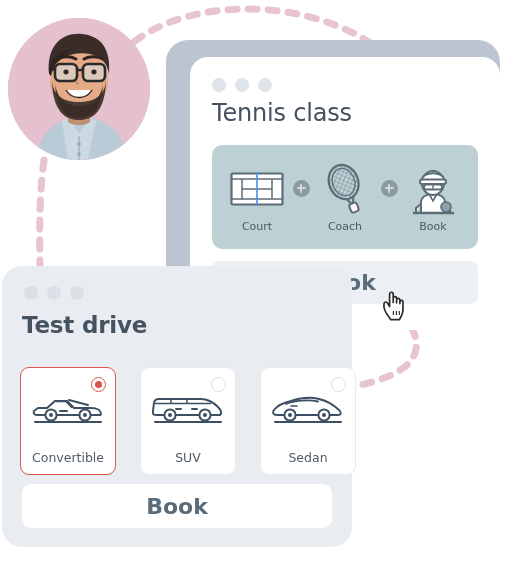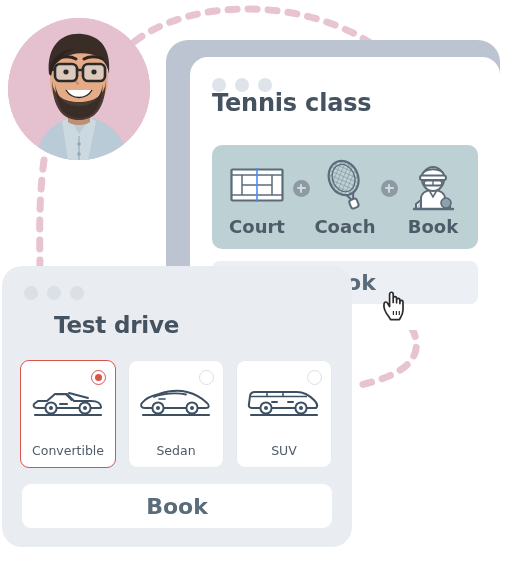--- a/index.html
+++ b/index.html
@@ -50,23 +50,23 @@
   }
   .dot {
     width: 14px; height: 14px;
     border-radius: 50%;
     background: #dfe3ea;
   }
   .tennis-card .dots { left: 22px; top: 21px; }
 
   .tennis-title {
     position: absolute;
-    left: 22px; top: 32px;
+    left: 22px; top: 42px;
     font-size: 24px;
-    font-weight: bold;
+    font-weight: normal;
     color: #45525f;
     letter-spacing: -0.2px;
   }
 
   .tennis-panel {
     position: absolute;
     left: 22px; top: 88px;
     width: 266px; height: 104px;
     background: #bdd1d4;
     border-radius: 10px;
@@ -88,23 +88,22 @@
     width: 66px;
   }
   .item-icon {
     height: 56px;
     display: flex;
     align-items: center;
     justify-content: center;
   }
   .item-label {
     margin-top: 3px;
-    font-size: 18px;
+    font-size: 11px;
     color: #4e5b68;
-    font-weight: bold;
   }
   .plus {
     width: 17px; height: 17px;
     border-radius: 50%;
     background: #8d9aa3;
     position: relative;
     flex: none;
     margin-bottom: 18px;
   }
   .plus::before, .plus::after {
@@ -150,28 +149,27 @@
   .test-backdrop .dots { left: 22px; top: 20px; }
   .test-backdrop .dot { background: #dbe0e7; }
 
   .test-title {
     position: absolute;
     left: 20px; top: 46px;
     font-size: 23px;
     font-weight: bold;
     color: #45525f;
     letter-spacing: -0.2px;
-    margin-left: 32px;
   }
 
   .options {
     position: absolute;
-    left: 18px; top: 94px;
-    display: flex;
-    gap: 12px;
+    left: 18px; top: 101px;
+    display: flex;
+    gap: 24px;
   }
   .option {
     position: relative;
     width: 96px; height: 108px;
     background: #ffffff;
     border: 1px solid #e6eaee;
     border-radius: 9px;
     box-sizing: border-box;
     display: flex;
     flex-direction: column;
@@ -380,38 +378,20 @@
               <path d="M 40 11 L 59 16" fill="none" stroke="#3d4f63" stroke-width="2" stroke-linecap="round"></path>
               <rect x="30" y="21" width="9" height="2" rx="1" fill="#3d4f63"></rect>
               <circle cx="22" cy="26" r="5.6" fill="#ffffff" stroke="#3d4f63" stroke-width="2"></circle>
               <circle cx="22" cy="26" r="2" fill="#3d4f63"></circle>
               <circle cx="56" cy="26" r="5.6" fill="#ffffff" stroke="#3d4f63" stroke-width="2"></circle>
               <circle cx="56" cy="26" r="2" fill="#3d4f63"></circle>
               <line x1="6" y1="33" x2="72" y2="33" stroke="#3d4f63" stroke-width="2.2" stroke-linecap="round"></line>
             </svg>
           </div>
           <div class="option-label">Convertible</div>
-        </div>
-
-        <div class="option">
-          <span class="radio"></span>
-          <div class="car-icon">
-            <svg width="78" height="40" viewBox="0 0 78 40">
-              <path d="M 8 26 C 4 26 3 23 5 21 C 8 17 13 14 22 12 C 31 9 42 8 50 10
-                       C 58 12 66 17 70 21 C 73 23.5 72 26 69 26 Z" fill="#ffffff" stroke="#3d4f63" stroke-width="2" stroke-linejoin="round"></path>
-              <path d="M 17 15 C 25 11.5 40 10.5 49 12.5" fill="none" stroke="#3d4f63" stroke-width="1.8" stroke-linecap="round"></path>
-              <line x1="22" y1="17" x2="28" y2="17" stroke="#3d4f63" stroke-width="1.6" stroke-linecap="round"></line>
-              <circle cx="21" cy="26" r="5.6" fill="#ffffff" stroke="#3d4f63" stroke-width="2"></circle>
-              <circle cx="21" cy="26" r="2" fill="#3d4f63"></circle>
-              <circle cx="55" cy="26" r="5.6" fill="#ffffff" stroke="#3d4f63" stroke-width="2"></circle>
-              <circle cx="55" cy="26" r="2" fill="#3d4f63"></circle>
-              <line x1="6" y1="33" x2="72" y2="33" stroke="#3d4f63" stroke-width="2.2" stroke-linecap="round"></line>
-            </svg>
-          </div>
-          <div class="option-label">Sedan</div>
         </div>
 
         <div class="option">
           <span class="radio"></span>
           <div class="car-icon">
             <svg width="78" height="40" viewBox="0 0 78 40">
               <path d="M 7 26 C 4 26 3.5 24 4 22 L 5 14 C 5.3 11.5 7 10 10 10 L 52 10
                        C 58 10 64 13 69 18 C 72 21 73 24 71 26 Z" fill="#ffffff" stroke="#3d4f63" stroke-width="2" stroke-linejoin="round"></path>
               <line x1="6" y1="14.5" x2="62" y2="14.5" stroke="#3d4f63" stroke-width="1.6"></line>
               <line x1="22" y1="10.5" x2="22" y2="14.5" stroke="#3d4f63" stroke-width="1.5"></line>
@@ -421,20 +401,38 @@
               <circle cx="21" cy="26" r="5.6" fill="#ffffff" stroke="#3d4f63" stroke-width="2"></circle>
               <circle cx="21" cy="26" r="2" fill="#3d4f63"></circle>
               <circle cx="56" cy="26" r="5.6" fill="#ffffff" stroke="#3d4f63" stroke-width="2"></circle>
               <circle cx="56" cy="26" r="2" fill="#3d4f63"></circle>
               <line x1="6" y1="33" x2="72" y2="33" stroke="#3d4f63" stroke-width="2.2" stroke-linecap="round"></line>
             </svg>
           </div>
           <div class="option-label">SUV</div>
         </div>
 
+        <div class="option">
+          <span class="radio"></span>
+          <div class="car-icon">
+            <svg width="78" height="40" viewBox="0 0 78 40">
+              <path d="M 8 26 C 4 26 3 23 5 21 C 8 17 13 14 22 12 C 31 9 42 8 50 10
+                       C 58 12 66 17 70 21 C 73 23.5 72 26 69 26 Z" fill="#ffffff" stroke="#3d4f63" stroke-width="2" stroke-linejoin="round"></path>
+              <path d="M 17 15 C 25 11.5 40 10.5 49 12.5" fill="none" stroke="#3d4f63" stroke-width="1.8" stroke-linecap="round"></path>
+              <line x1="22" y1="17" x2="28" y2="17" stroke="#3d4f63" stroke-width="1.6" stroke-linecap="round"></line>
+              <circle cx="21" cy="26" r="5.6" fill="#ffffff" stroke="#3d4f63" stroke-width="2"></circle>
+              <circle cx="21" cy="26" r="2" fill="#3d4f63"></circle>
+              <circle cx="55" cy="26" r="5.6" fill="#ffffff" stroke="#3d4f63" stroke-width="2"></circle>
+              <circle cx="55" cy="26" r="2" fill="#3d4f63"></circle>
+              <line x1="6" y1="33" x2="72" y2="33" stroke="#3d4f63" stroke-width="2.2" stroke-linecap="round"></line>
+            </svg>
+          </div>
+          <div class="option-label">Sedan</div>
+        </div>
+
       </div>
 
       <div class="test-book">Book</div>
     </div>
   </div>
 
   <div class="avatar">
     <svg width="142" height="142" viewBox="0 0 142 142">
       <rect width="142" height="142" fill="#e5c0cf"></rect>
 

